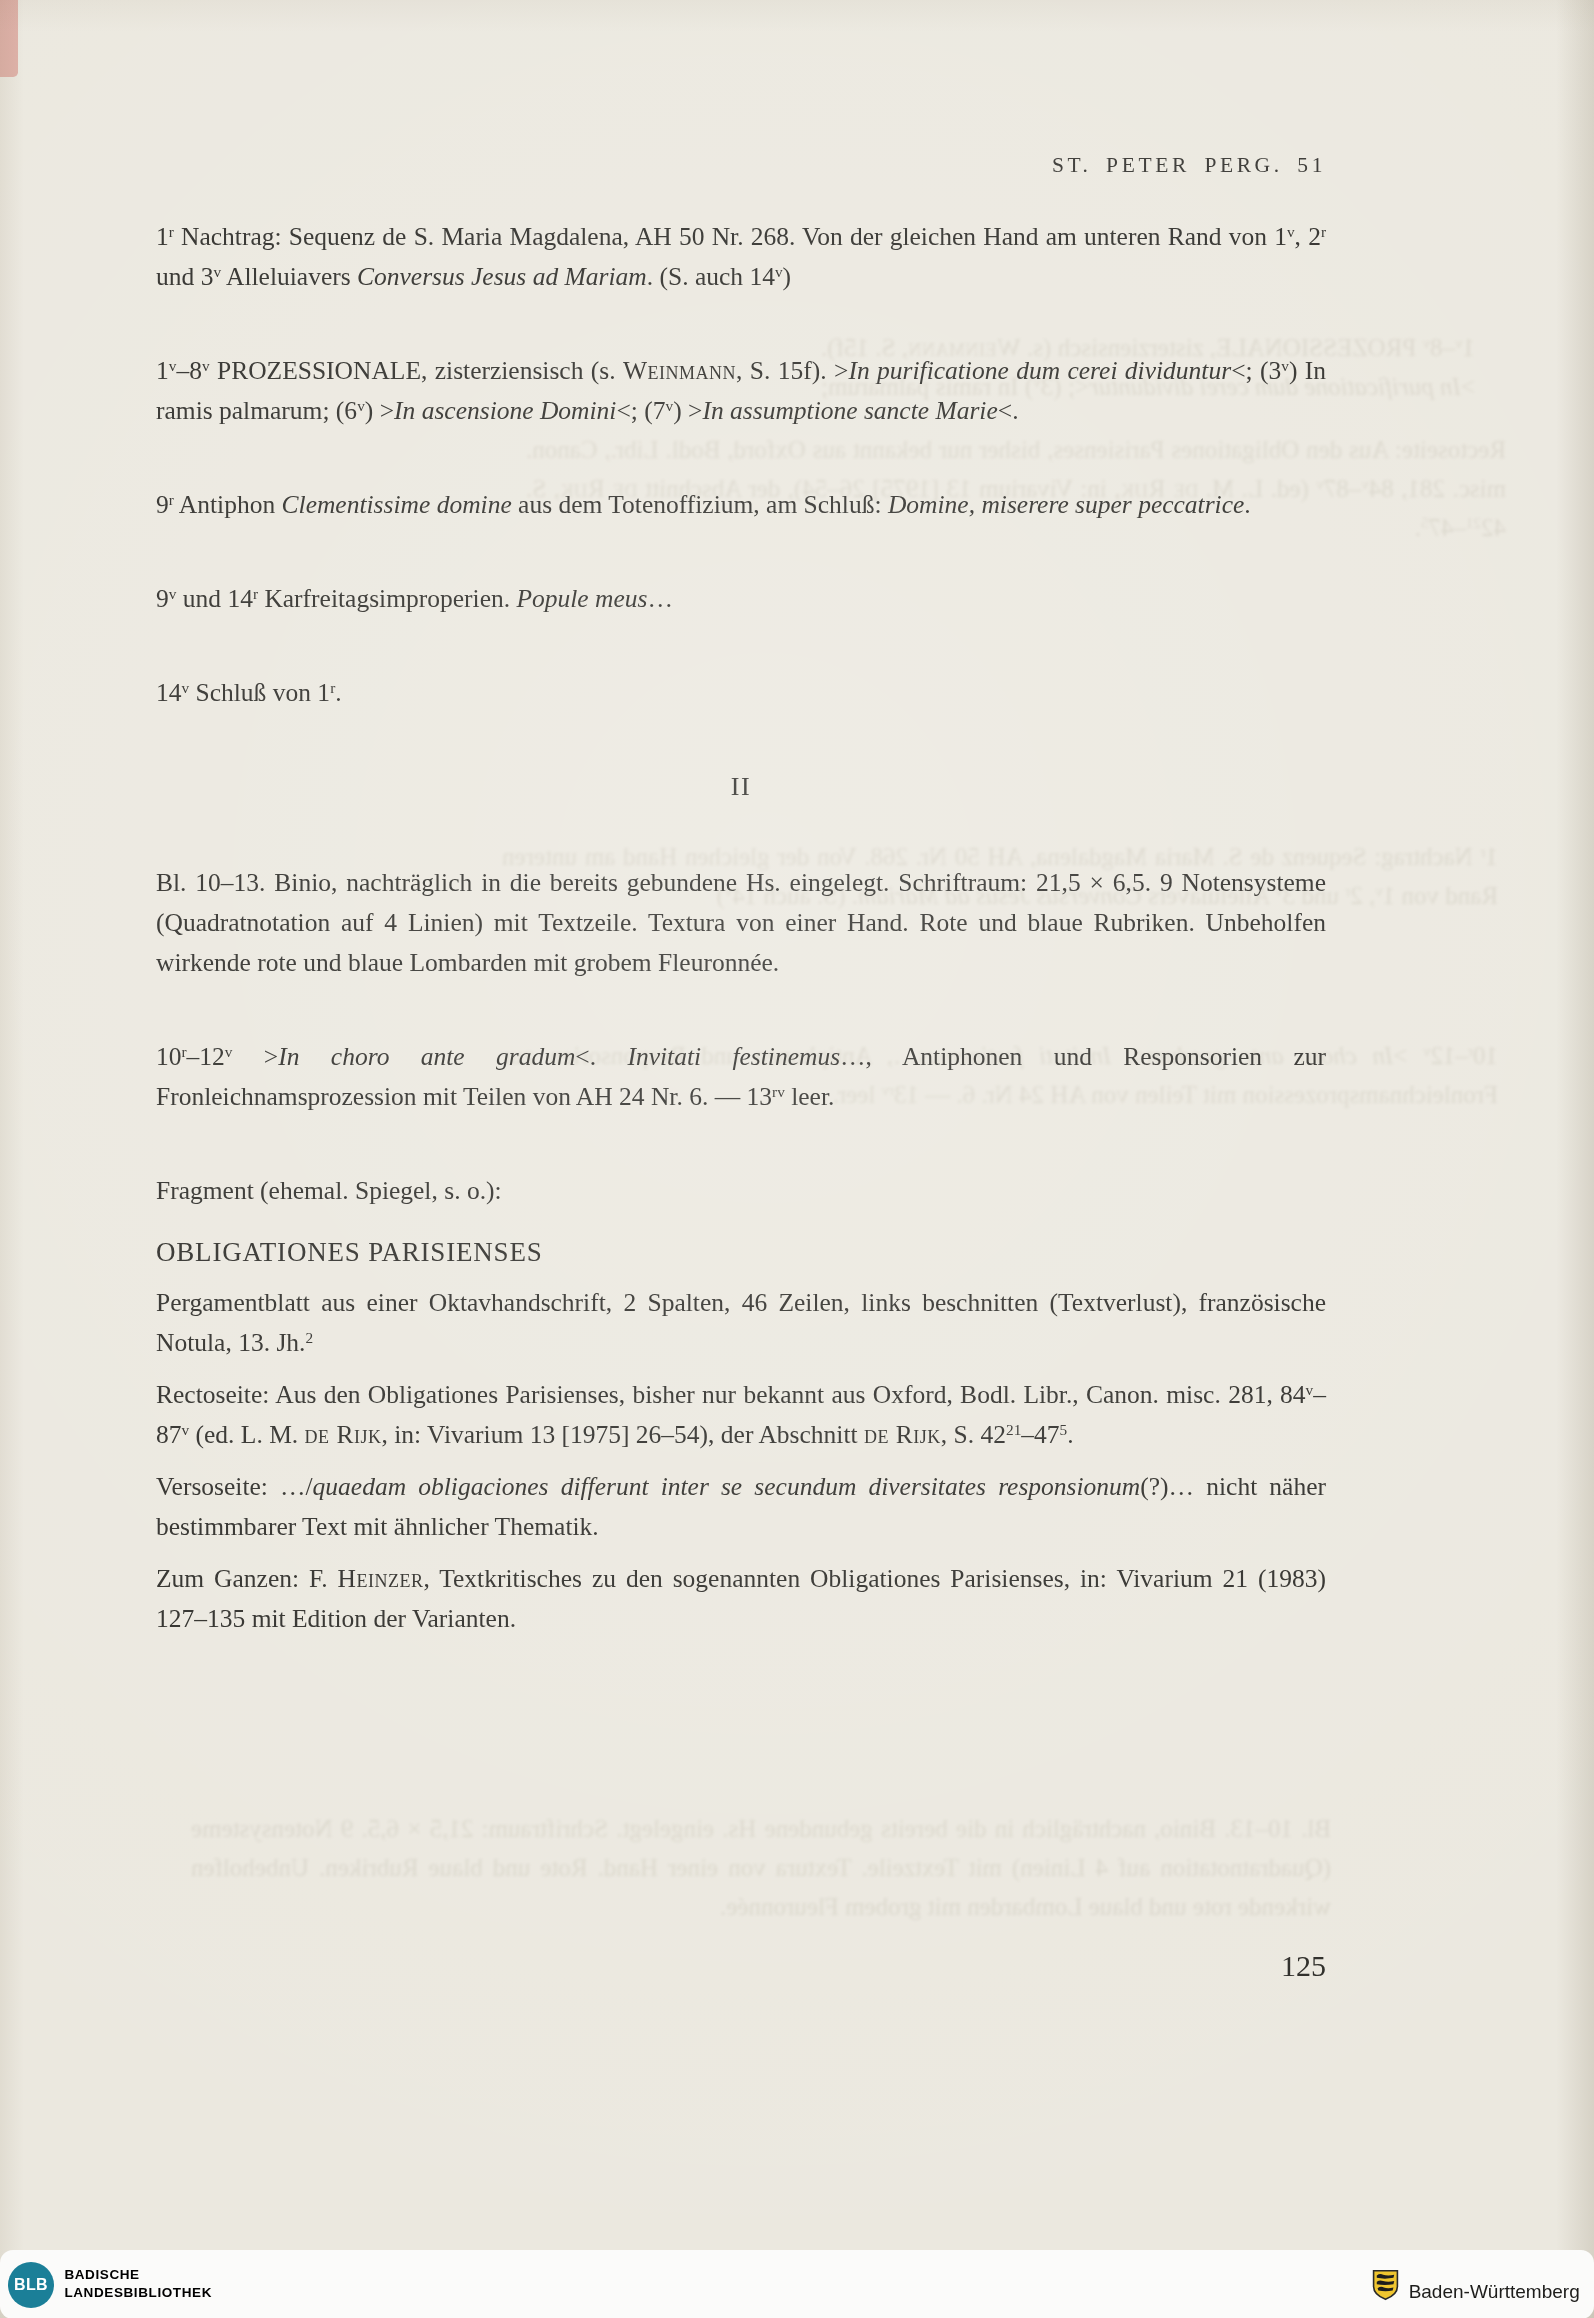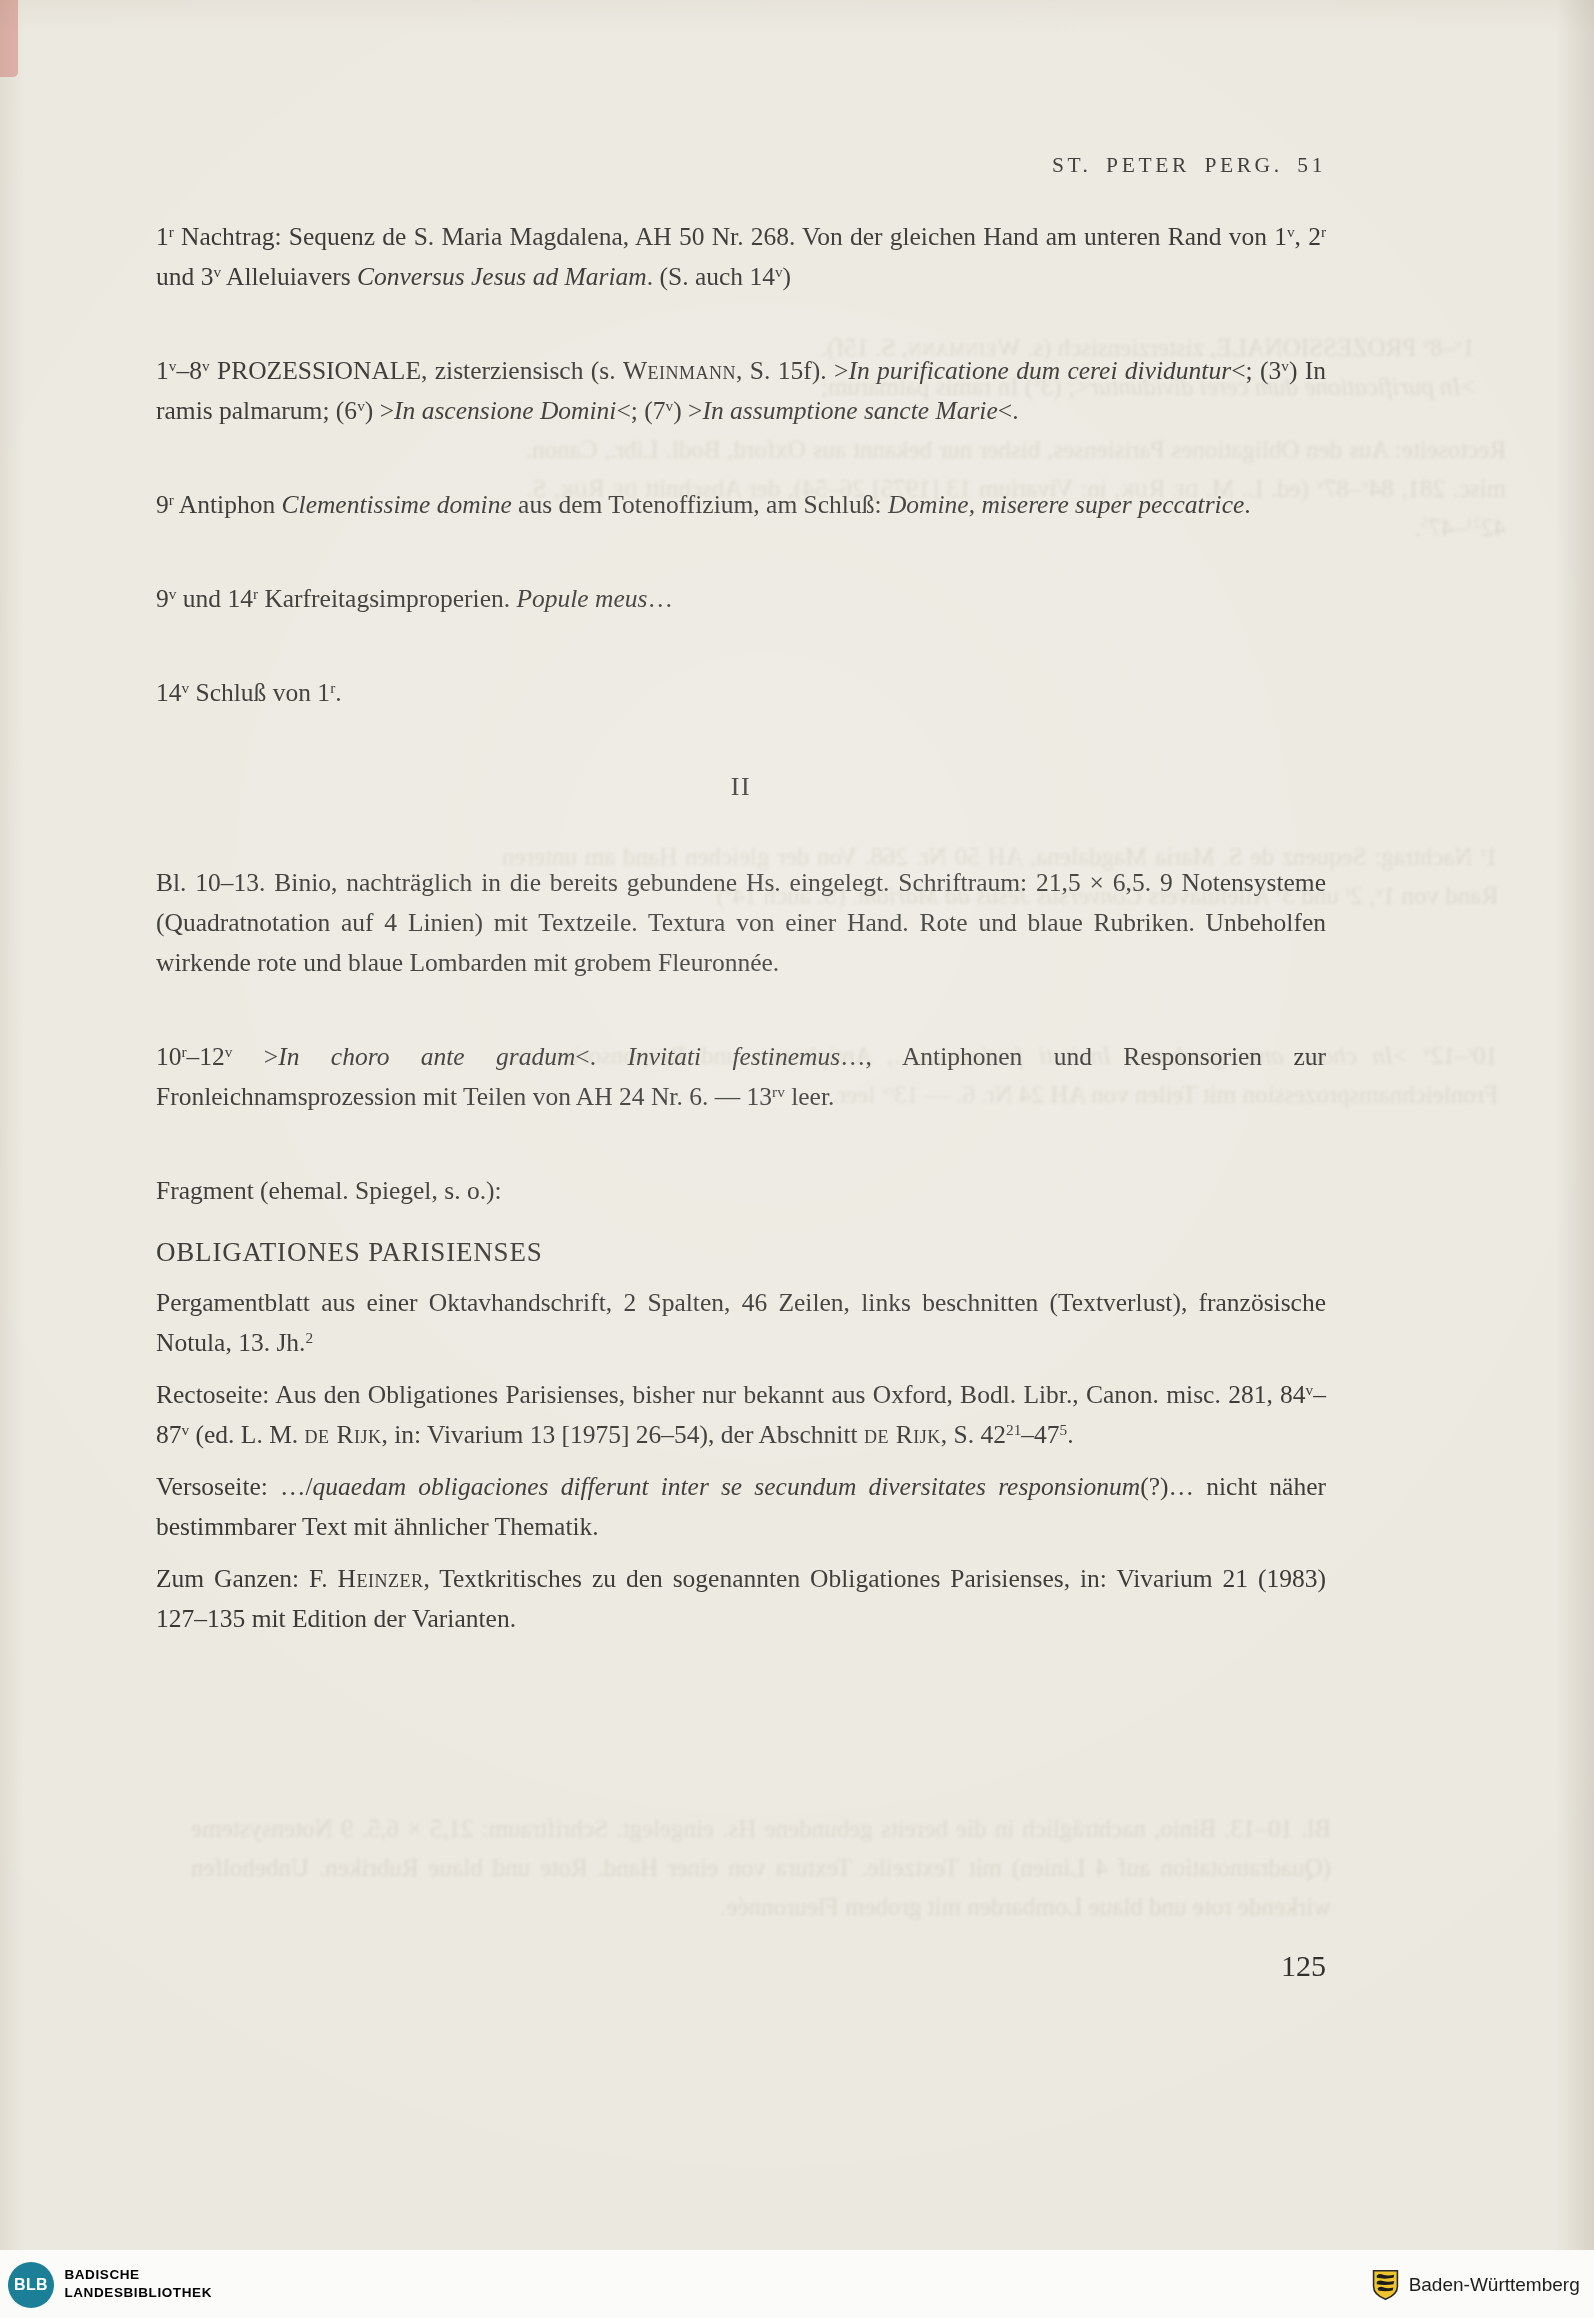--- a/index.html
+++ b/index.html
@@ -53,32 +53,33 @@
   .seg-sc{font-variant:small-caps;letter-spacing:0.5px;}
   .page-number{
     position:absolute;top:1951px;left:156px;width:1170px;z-index:3;
     text-align:right;font:400 30px/1 "Liberation Serif",serif;color:#2c2b27;
   }
   .footer{
     position:absolute;left:0;bottom:0;width:100%;height:69px;z-index:6;
     background:#fbfbfa;box-sizing:border-box;padding:0 14.3px 0 8px;
     display:flex;align-items:center;justify-content:space-between;
     font-family:"Liberation Sans",sans-serif;
+    border-radius:13px;
   }
   .footer-left{display:flex;align-items:center;gap:10.4px;}
   .blb-circle{
     width:46px;height:46px;border-radius:50%;background:#1b7f98;color:#fff;
     display:flex;align-items:center;justify-content:center;
     font:700 16px/1 "Liberation Sans",sans-serif;letter-spacing:0.4px;flex:0 0 auto;
   }
   .library-name{
     display:flex;flex-direction:column;gap:3.2px;color:#000000;
     font:700 13.5px/1.1 "Liberation Sans",sans-serif;letter-spacing:0.6px;
   }
-  .footer-right{display:flex;align-items:center;gap:9.6px;color:#1d1d1b;
+  .footer-right{display:flex;align-items:flex-end;gap:9.6px;color:#1d1d1b;
     font:400 19px/1 "Liberation Sans",sans-serif;}
   .crest{display:flex;align-items:center;}
   .crest svg{display:block;}
 </style>
 </head>
 <body>
 
 <div class="page">
 
   <div class="ghost" style="top:328px;left:821px;width:654px;height:88px"><span>1</span><span class="seg-sup">v</span><span>–8</span><span class="seg-sup">v</span><span> PROZESSIONALE, zisterziensisch (s. </span><span class="seg-sc">Weinmann</span><span>, S. 15f). &gt;</span><span class="seg-i">In purificatione dum cerei dividuntur</span><span>&lt;; (3</span><span class="seg-sup">v</span><span>) In ramis palmarum; (6</span><span class="seg-sup">v</span><span>) &gt;</span><span class="seg-i">In ascensione Domini</span><span>&lt;; (7</span><span class="seg-sup">v</span><span>) &gt;</span><span class="seg-i">In assumptione sancte Marie</span></div>

